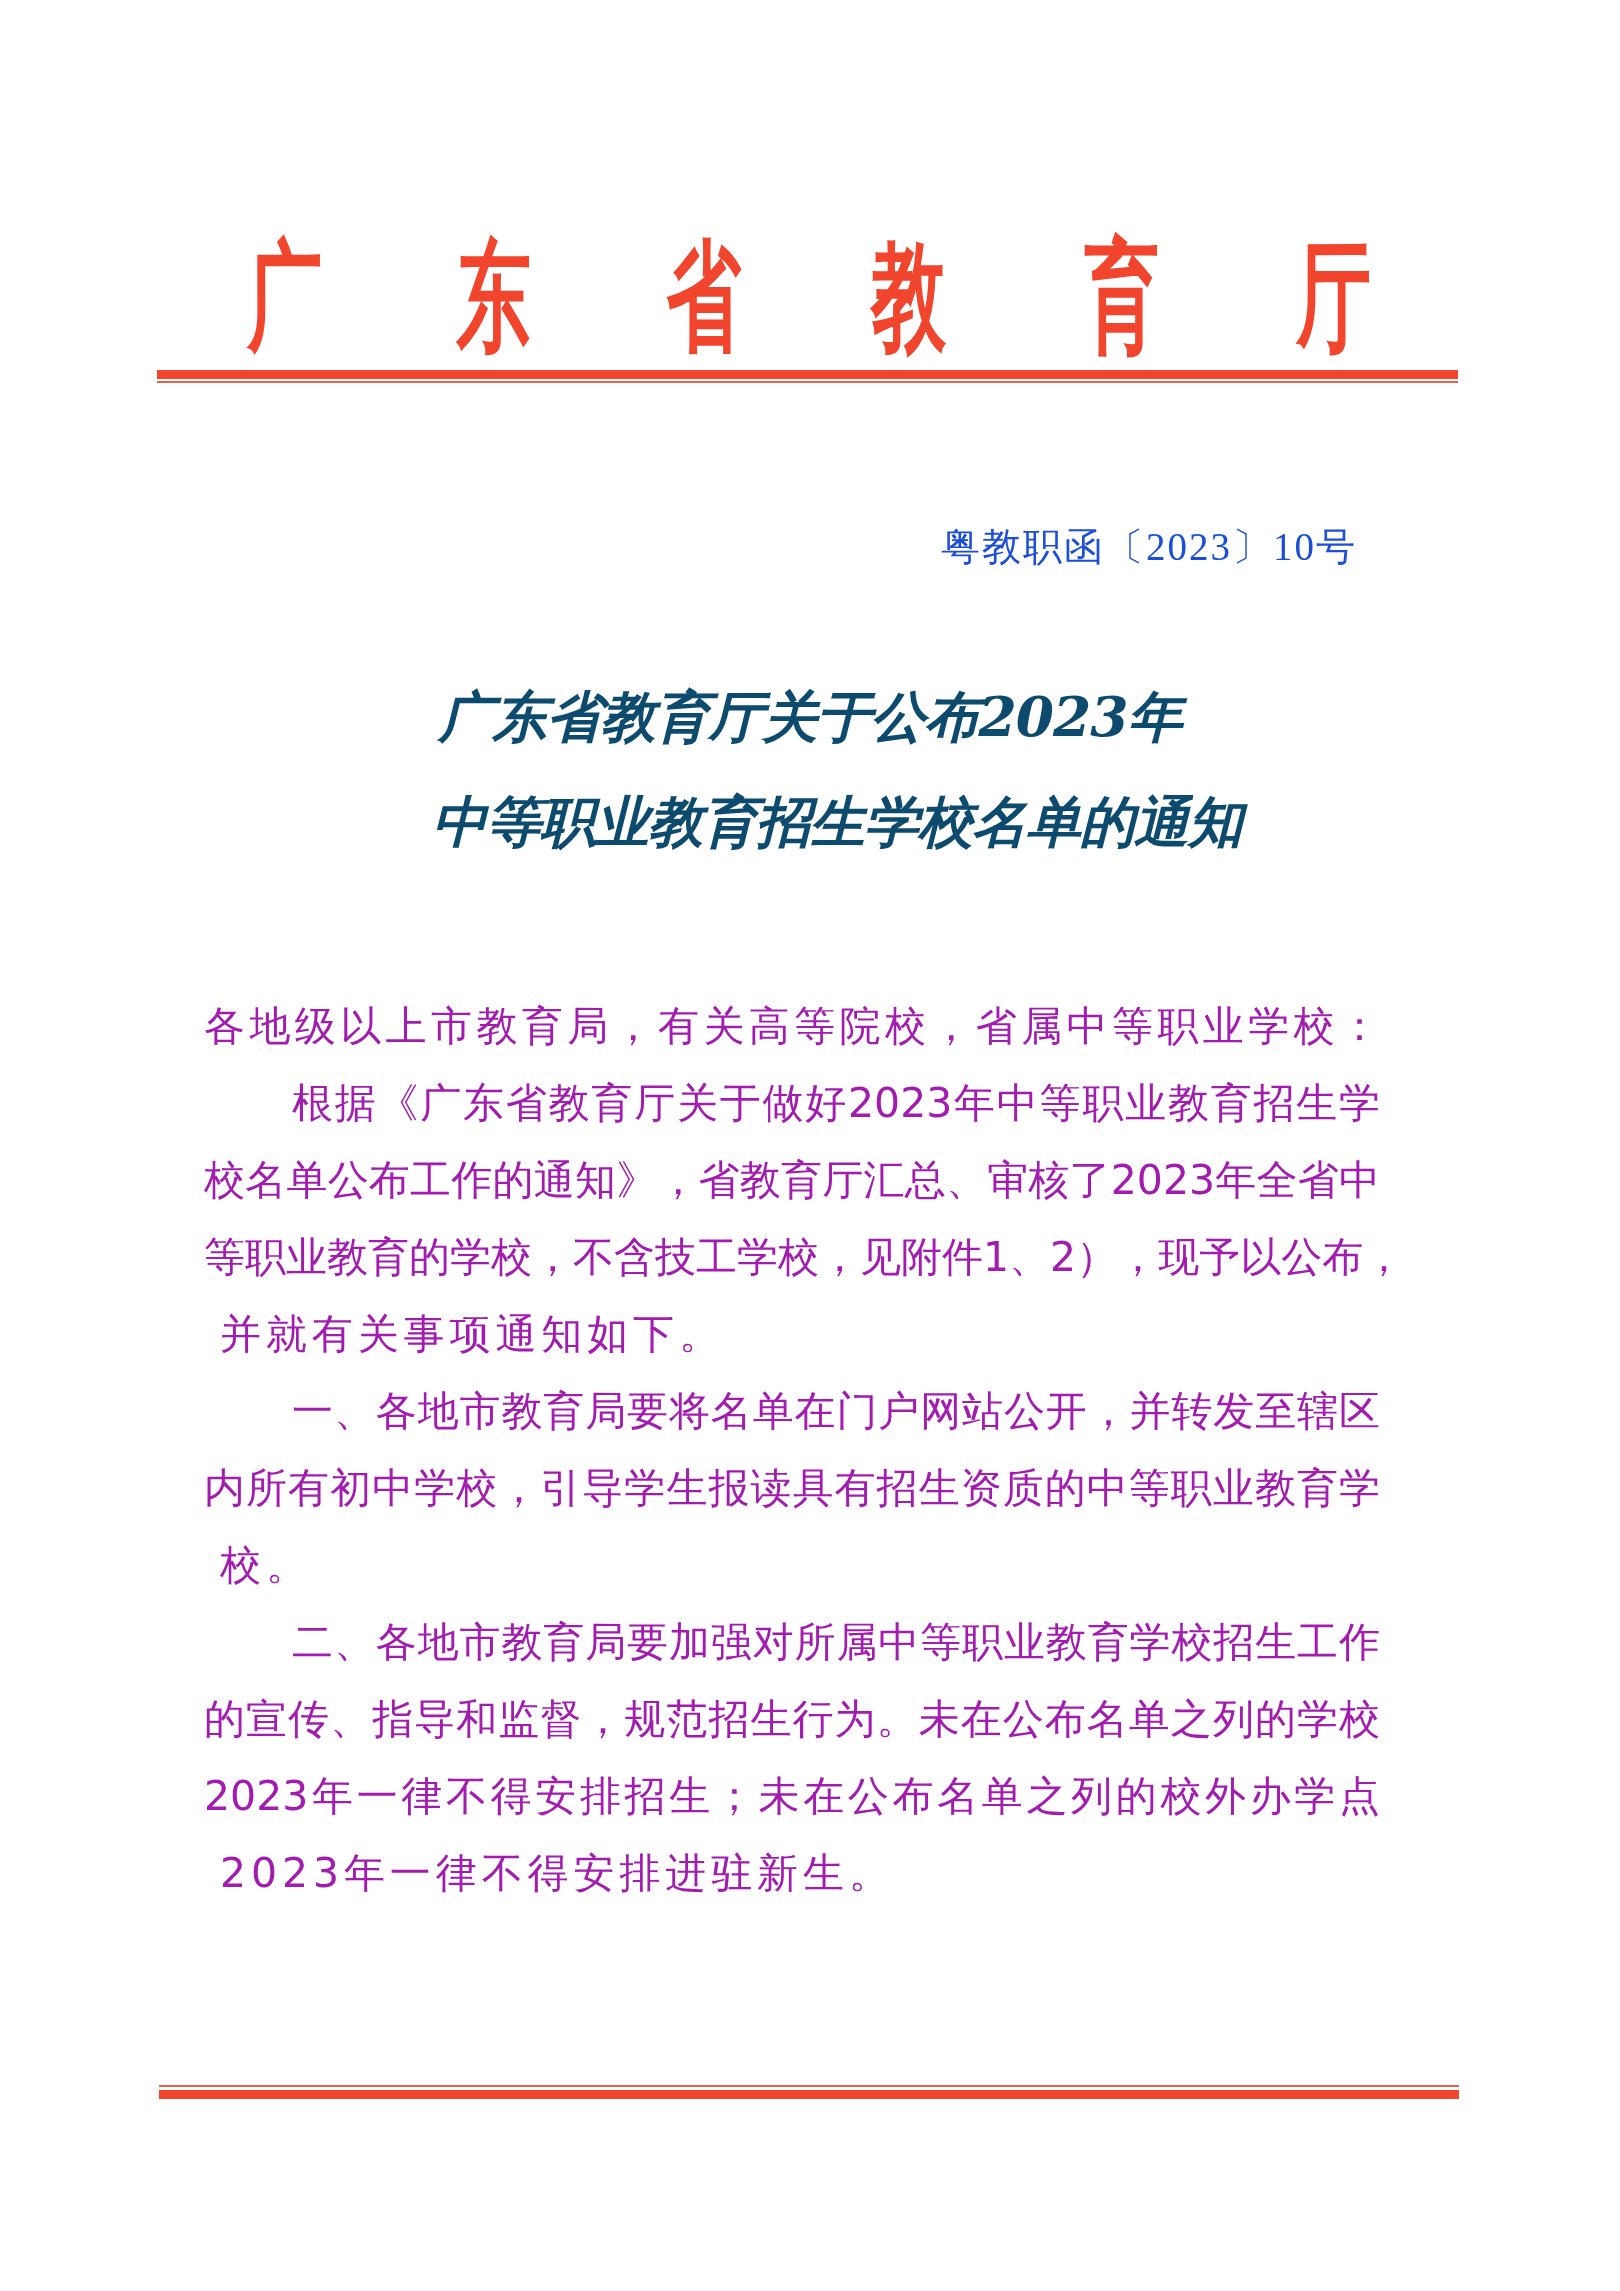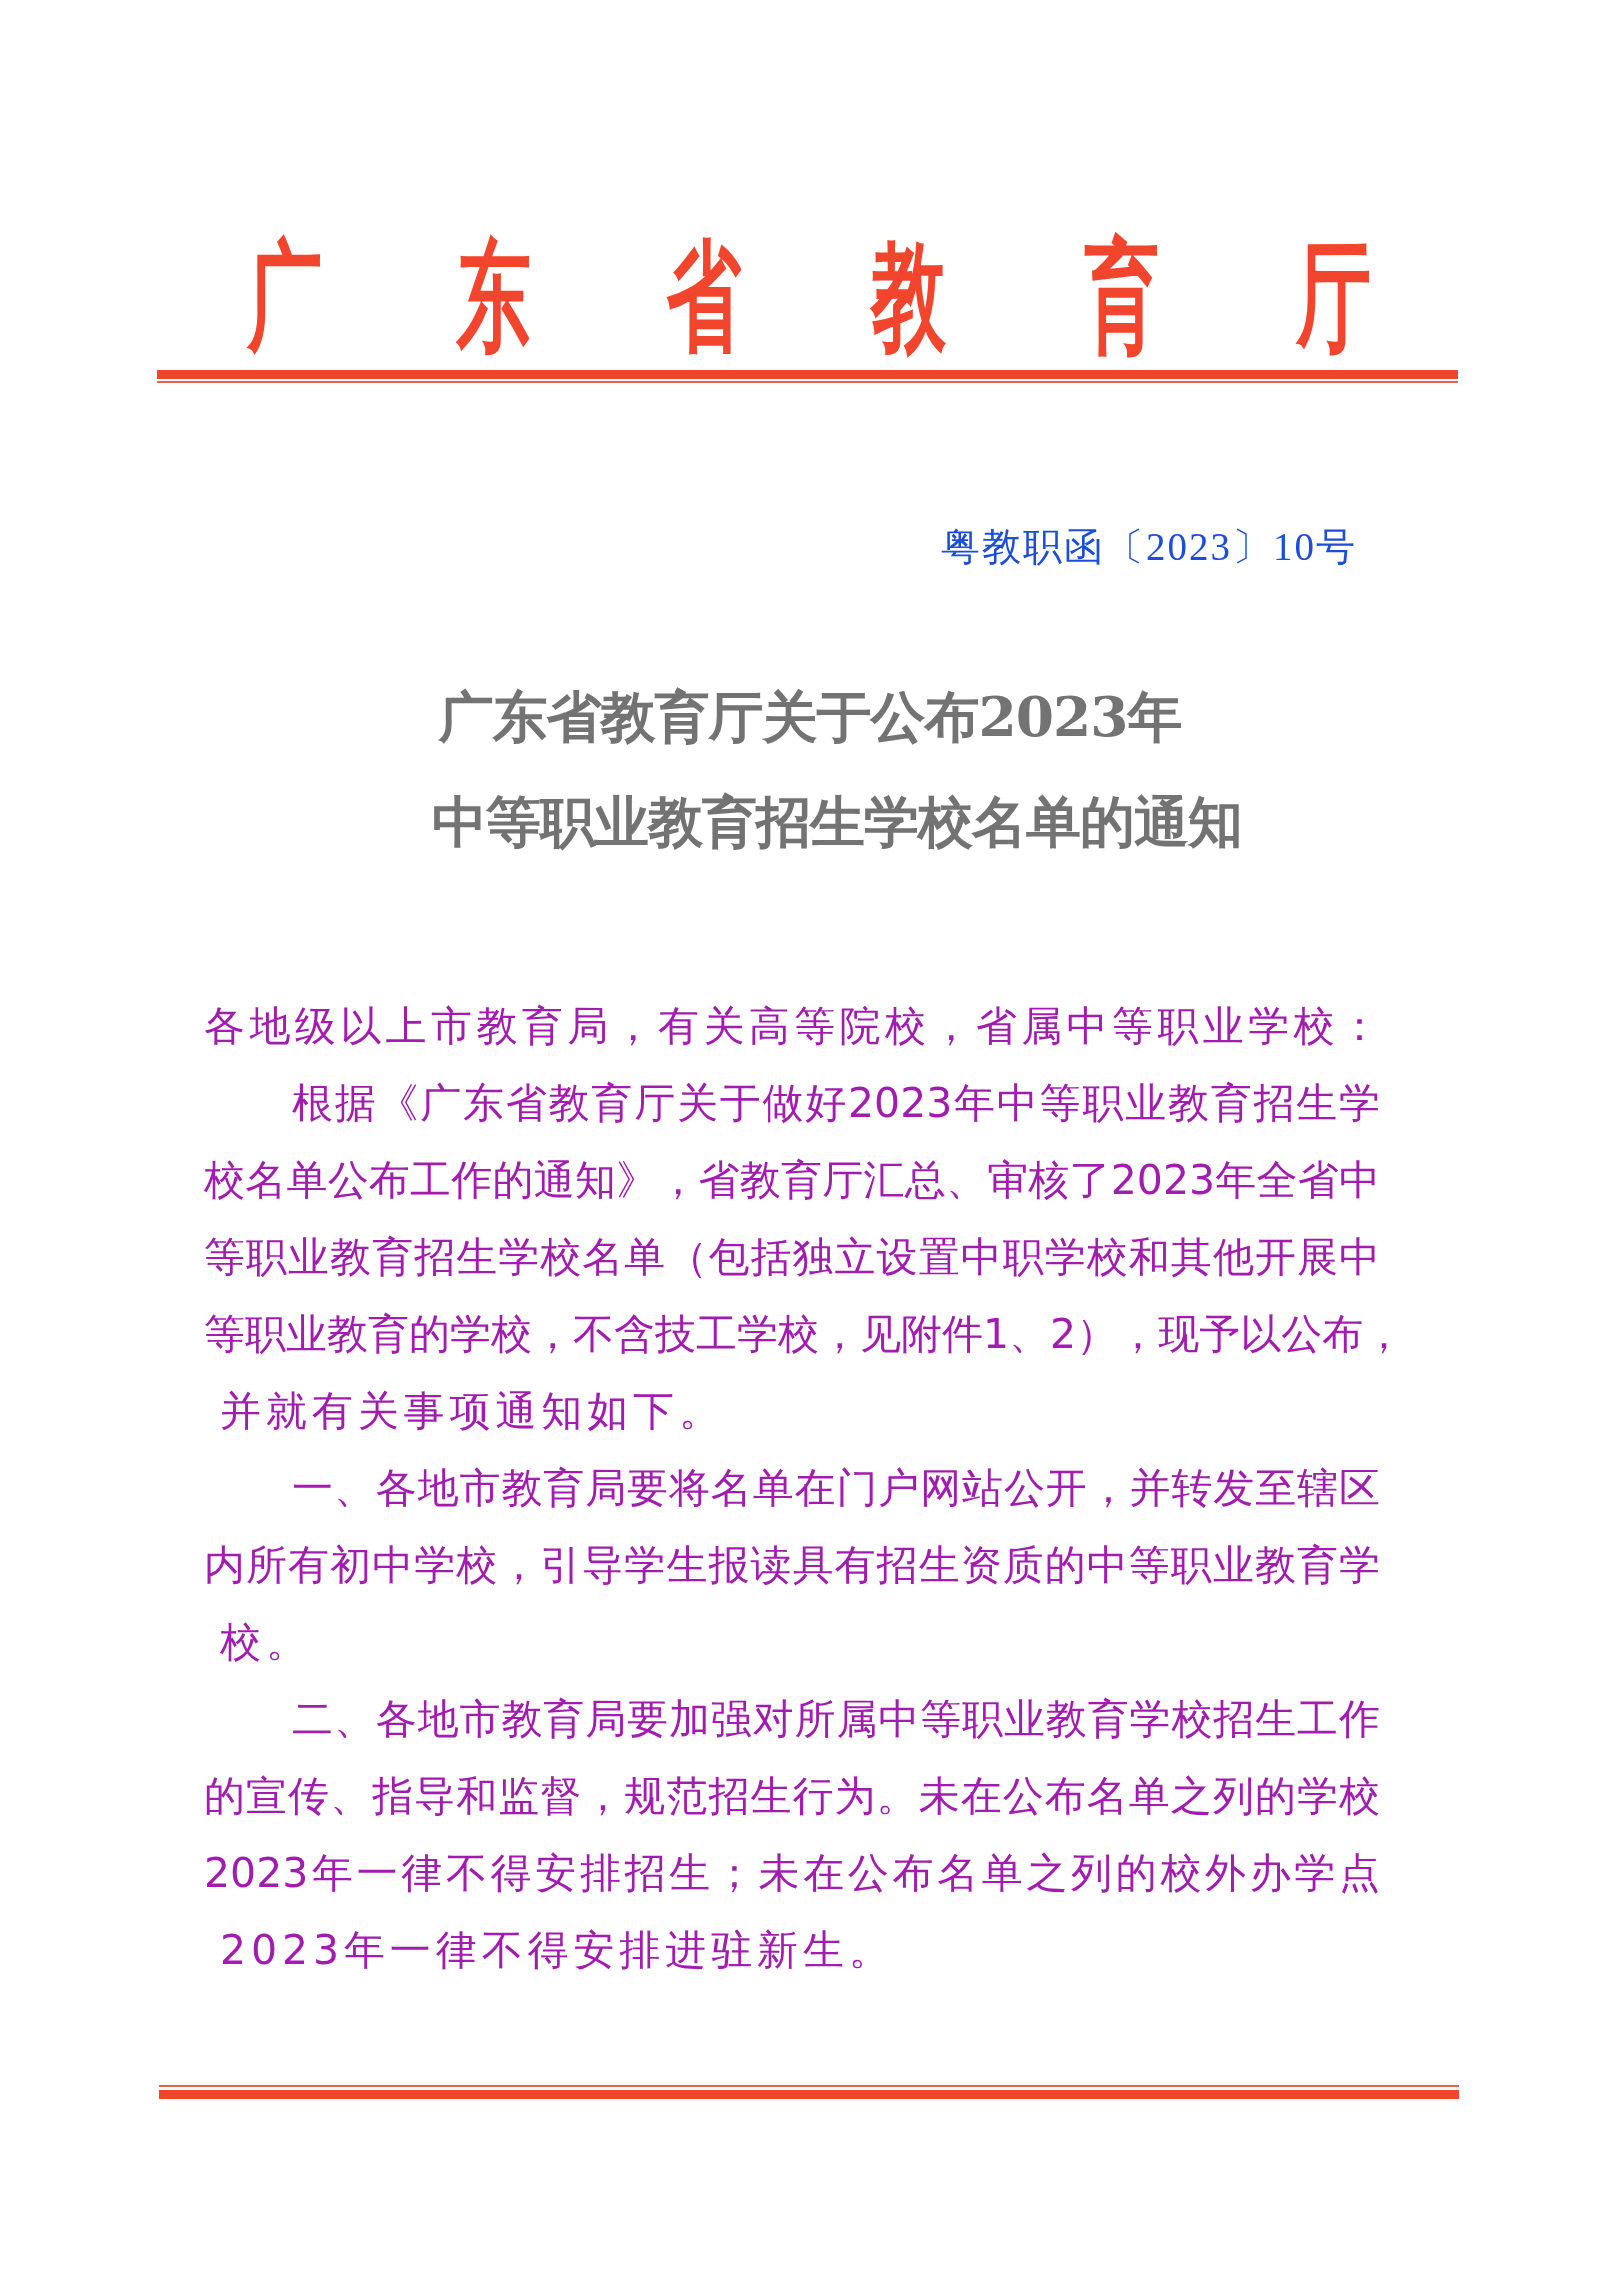--- a/index.html
+++ b/index.html
@@ -26,22 +26,22 @@
     position: absolute; top: 519px; left: 941px; width: 451px; height: 55px;
     font-family: "Liberation Serif", "DejaVu Serif", serif;
     font-size: 39px; line-height: 55px; color: #1d4ed8; white-space: nowrap;
     letter-spacing: 2px;
   }
 
   
   .title-line {
     position: absolute; left: 0; width: 1620px; text-align: center;
     font-family: "DejaVu Serif", "Liberation Serif", serif;
-    font-weight: bold; font-size: 55px; line-height: 69px; color: #737373;
-    white-space: nowrap; letter-spacing: -1px;
+    font-weight: bold; font-size: 55px; line-height: 69px; color: #0c4a6e;
+    white-space: nowrap; letter-spacing: -1px; font-style: italic;
   }
 
   
   .body {
     position: absolute; left: 204px; top: 988px; width: 1176px;
     font-family: "DejaVu Sans", "Liberation Sans", sans-serif;
     font-size: 41px; line-height: 77px; color: #a21caf;
   }
   .line { display: block; height: 77px; white-space: nowrap; text-align: justify; text-align-last: justify; }
   .line.last { text-align-last: left; letter-spacing: 4.9px; margin-left: 16px; }
@@ -66,21 +66,20 @@
 
   <div class="docnum">粤教职函〔2023〕10号</div>
 
   <div class="title-line" style="top:682px;">广东省教育厅关于公布2023年</div>
   <div class="title-line" style="top:787px;padding-left:27px;">中等职业教育招生学校名单的通知</div>
 
   <div class="body">
     <span class="line">各地级以上市教育局，有关高等院校，省属中等职业学校：</span>
     <span class="line indent">根据《广东省教育厅关于做好2023年中等职业教育招生学</span>
     <span class="line">校名单公布工作的通知》，省教育厅汇总、审核了2023年全省中</span>
-    <span class="line">等职业教育招生学校名单（包括独立设置中职学校和其他开展中</span>
     <span class="line">等职业教育的学校，不含技工学校，见附件1、2），现予以公布，</span>
     <span class="line last">并就有关事项通知如下。</span>
     <span class="line indent">一、各地市教育局要将名单在门户网站公开，并转发至辖区</span>
     <span class="line">内所有初中学校，引导学生报读具有招生资质的中等职业教育学</span>
     <span class="line last">校。</span>
     <span class="line indent">二、各地市教育局要加强对所属中等职业教育学校招生工作</span>
     <span class="line">的宣传、指导和监督，规范招生行为。未在公布名单之列的学校</span>
     <span class="line">2023年一律不得安排招生；未在公布名单之列的校外办学点</span>
     <span class="line last">2023年一律不得安排进驻新生。</span>
   </div>

